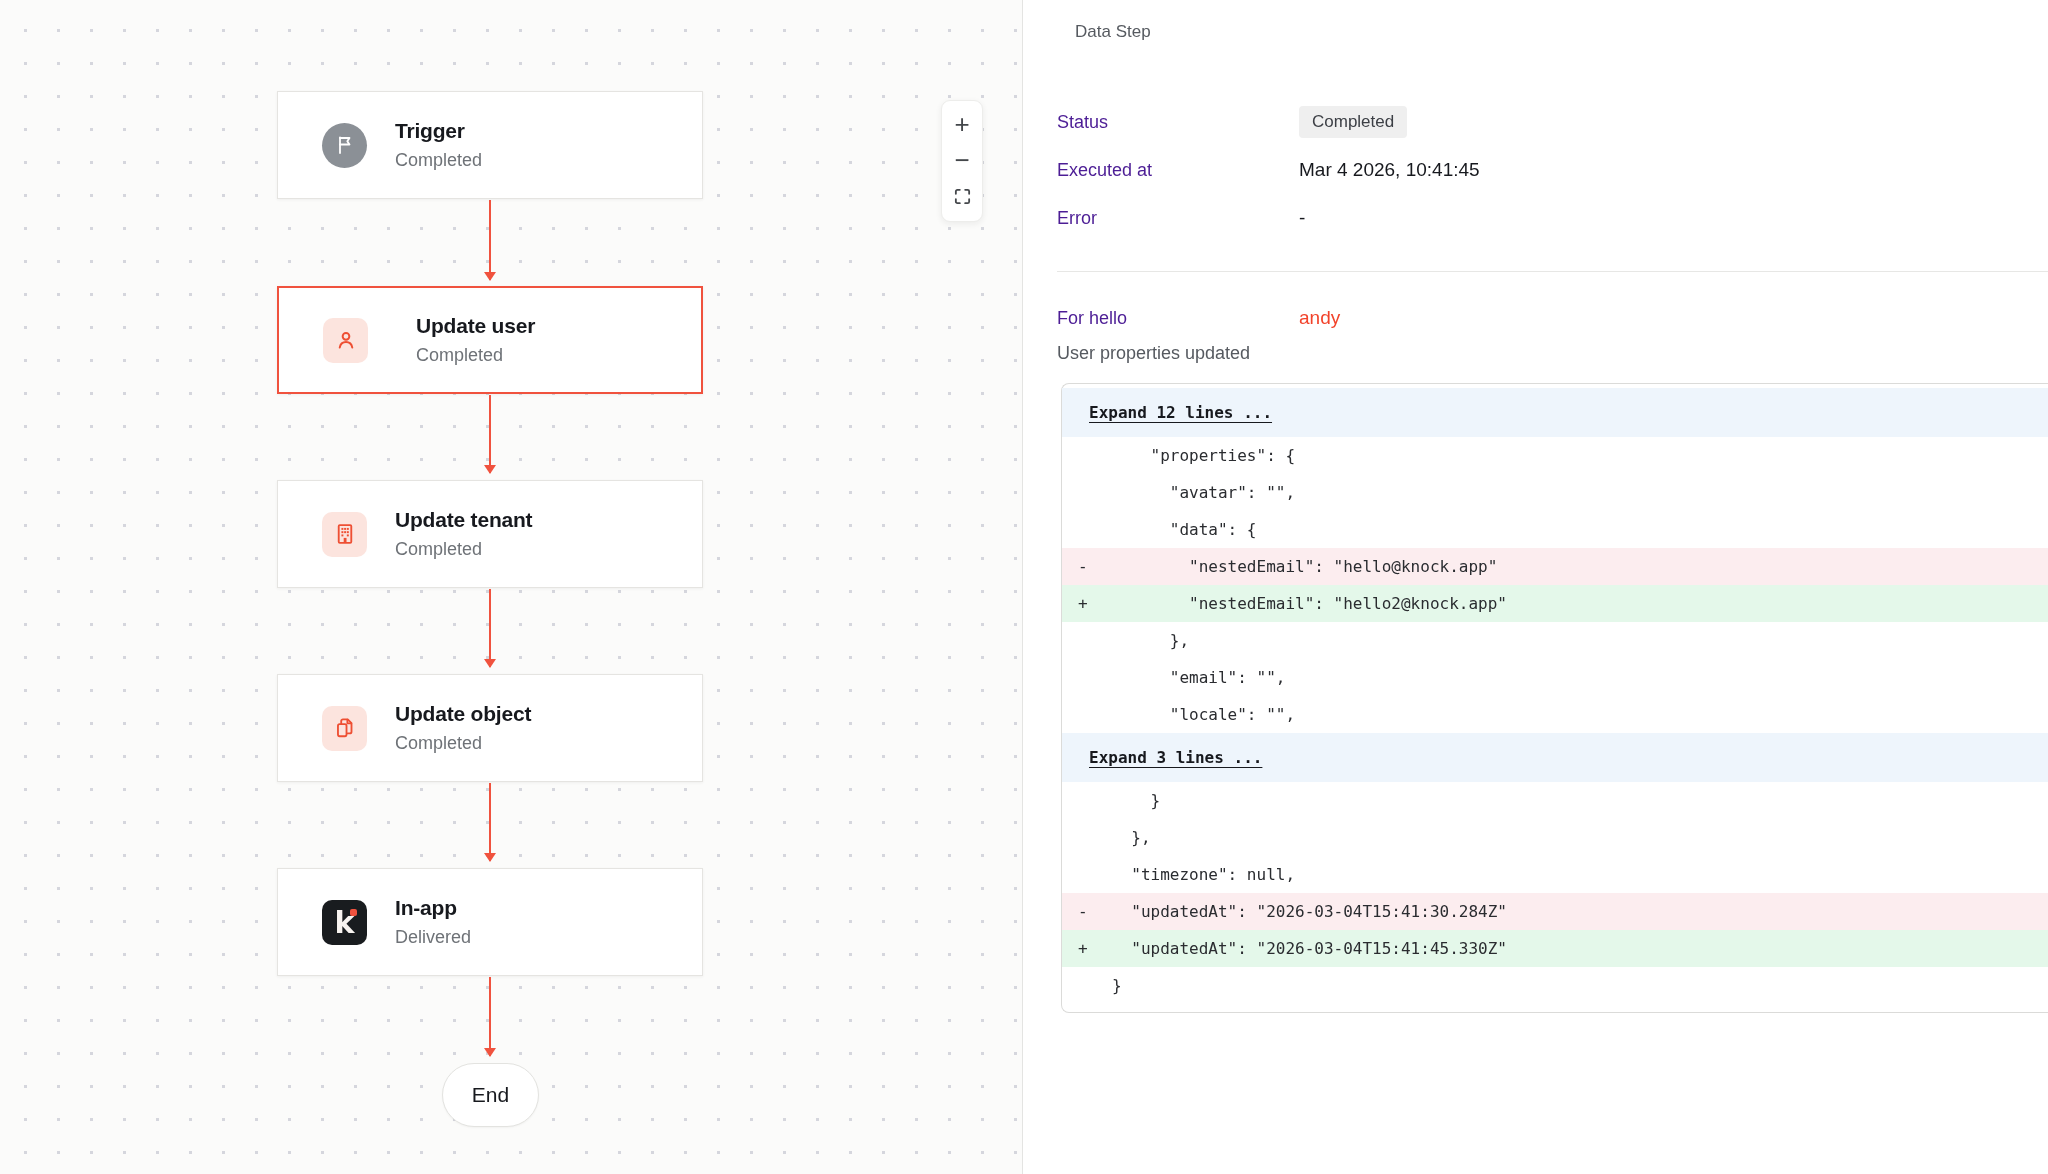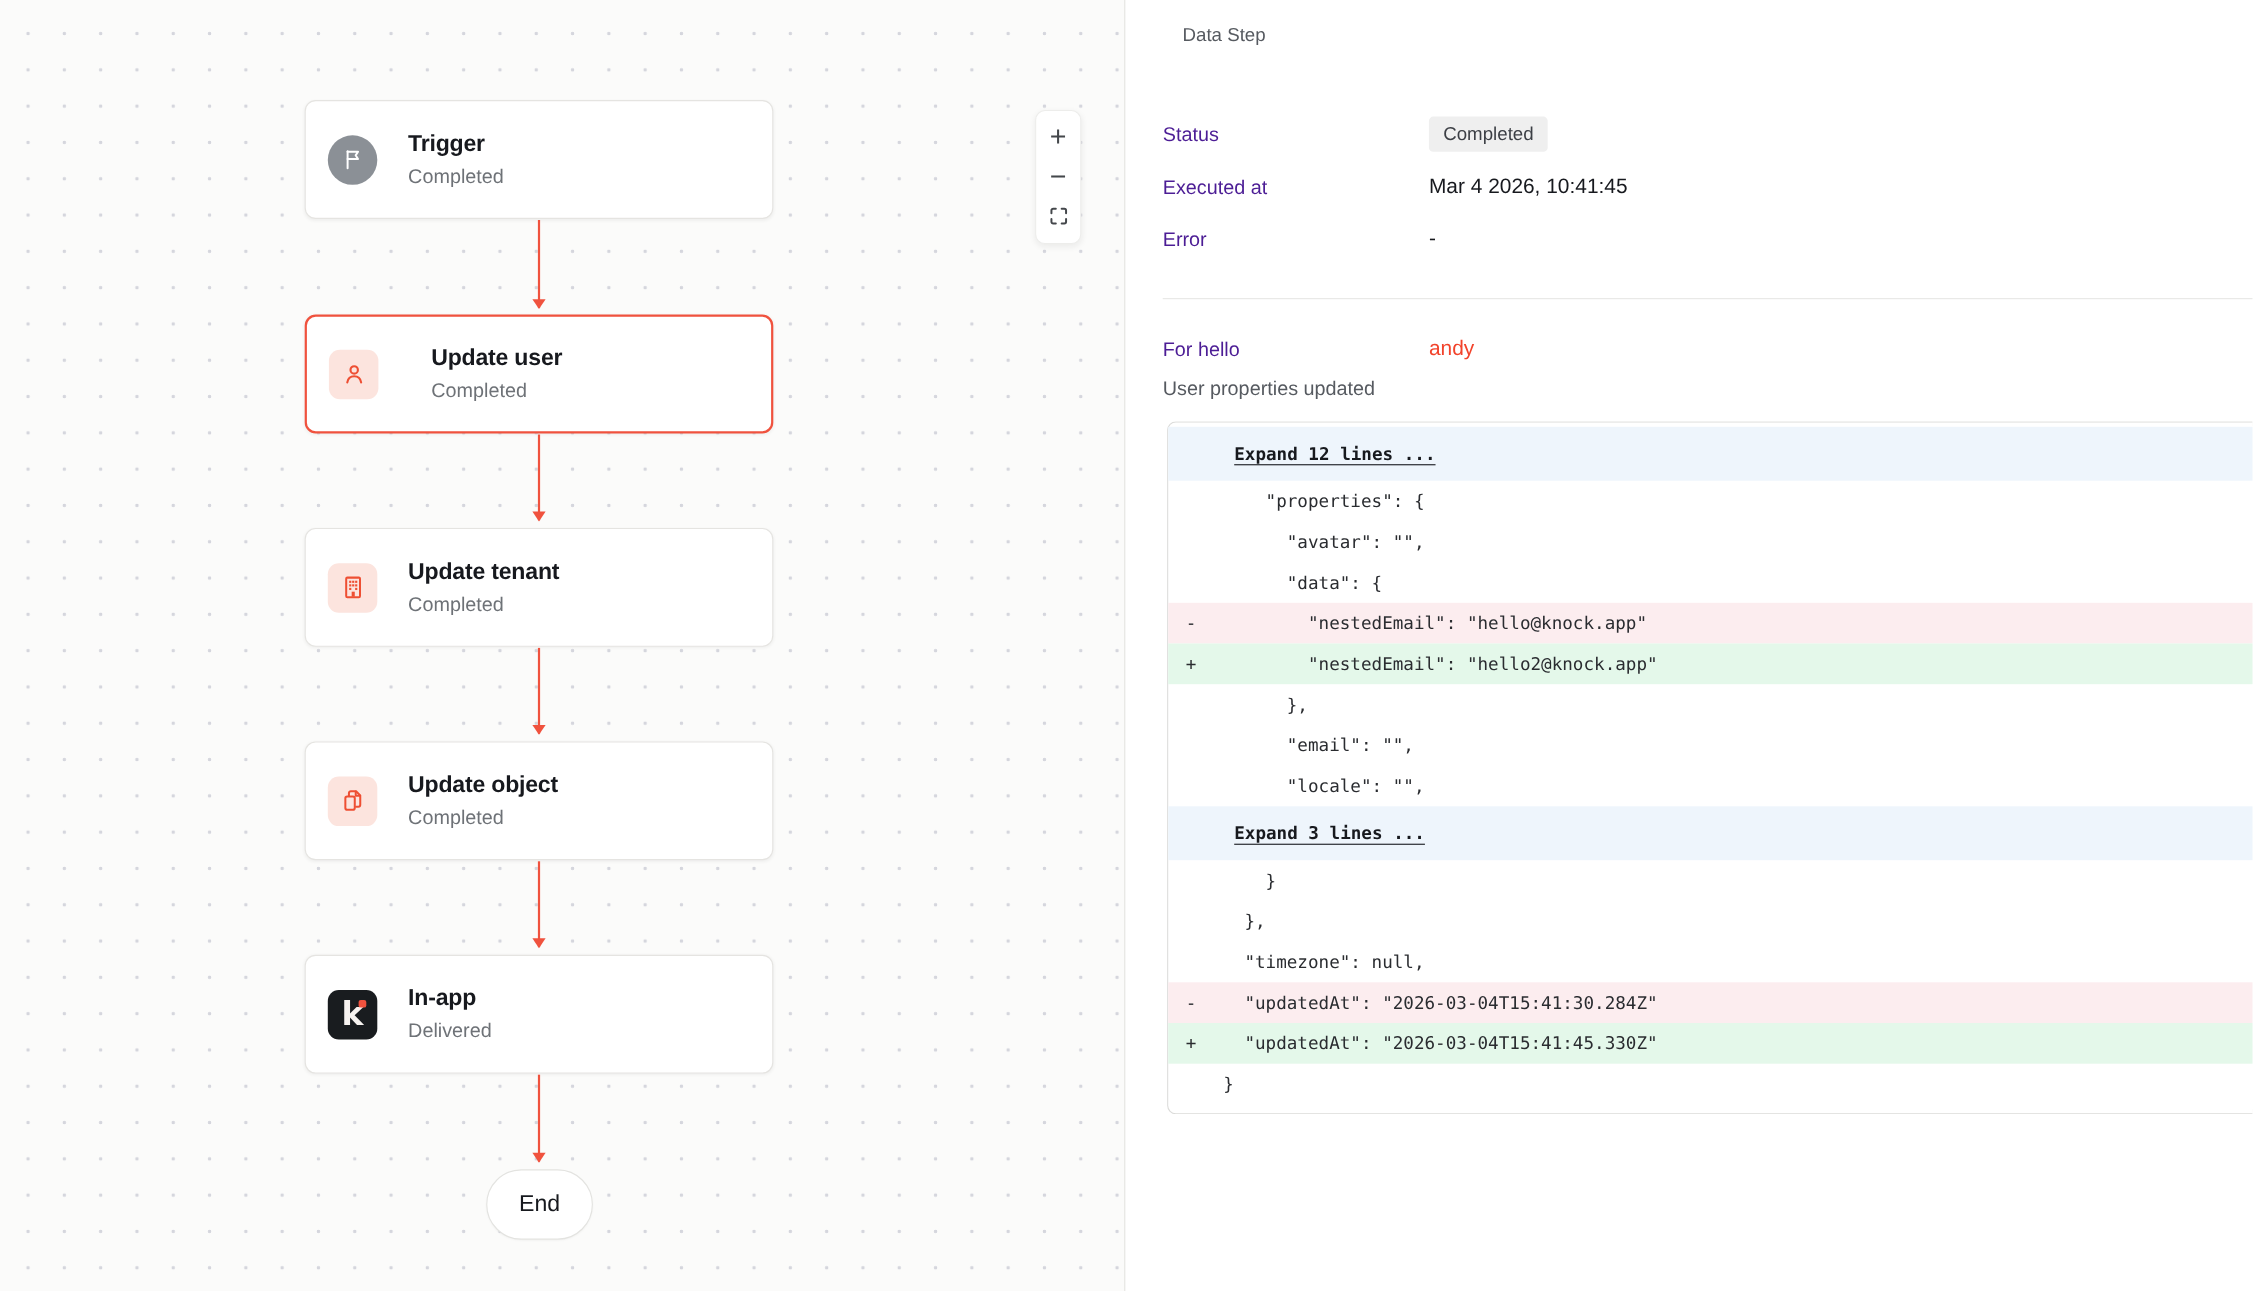--- a/index.html
+++ b/index.html
@@ -23,25 +23,25 @@
     background-position: 9px 14px;
     border-right: 1px solid #E4E4E2;
   }
   .node {
     position: absolute;
     left: 277px;
     width: 426px;
     height: 108px;
     background: #fff;
     border: 1px solid #E5E4E1;
-    border-radius: 10px;
+    border-radius: 0;
     box-shadow: 0 1px 3px rgba(25,25,25,0.05);
     display: flex;
     align-items: center;
-    padding-left: 20px;
+    padding-left: 44px;
   }
   .node.selected { border: 2px solid #F0523E; gap: 20px; }
   .node .texts { margin-left: 28px; }
   .node-title { font-size: 21px; font-weight: 700; color: #17191E; letter-spacing: -0.2px; }
   .node-status { font-size: 18px; color: #6E7277; margin-top: 7px; }
 
   .tile {
     width: 45px; height: 45px; flex: none;
     border-radius: 10px;
     display: flex; align-items: center; justify-content: center;
@@ -115,21 +115,21 @@
     border: 1px solid #DBDBD9; border-right: none;
     border-radius: 8px 0 0 8px;
     background: #fff;
     padding: 4px 0 8px 0;
     font-family: "DejaVu Sans Mono", monospace;
     font-size: 16px; color: #2A2C30;
   }
   .dline { display: flex; align-items: center; height: 37px; white-space: pre; padding-left: 16px; }
   .dline .gutter { width: 34px; flex: none; white-space: pre; }
   .dline.expand {
-    height: 49px; background: #EEF5FC; padding-left: 60px;
+    height: 49px; background: #EEF5FC; padding-left: 27px;
     font-weight: 700; color: #17191E;
     text-decoration: underline; text-underline-offset: 4px; cursor: pointer;
   }
   .dline.removed { background: #FCEDEF; }
   .dline.added   { background: #E4F8EA; }
   svg { display: block; }
 </style>
 </head>
 <body>
 

